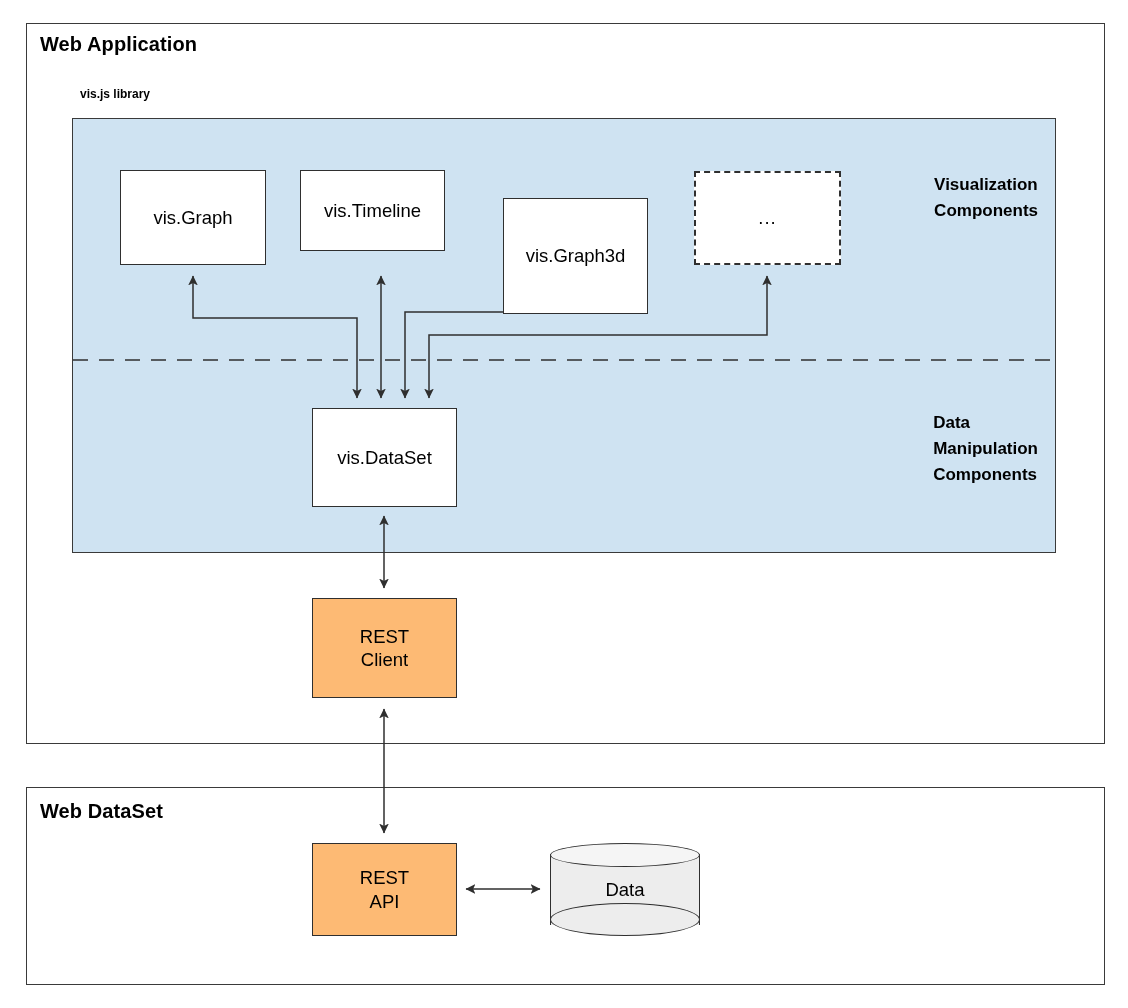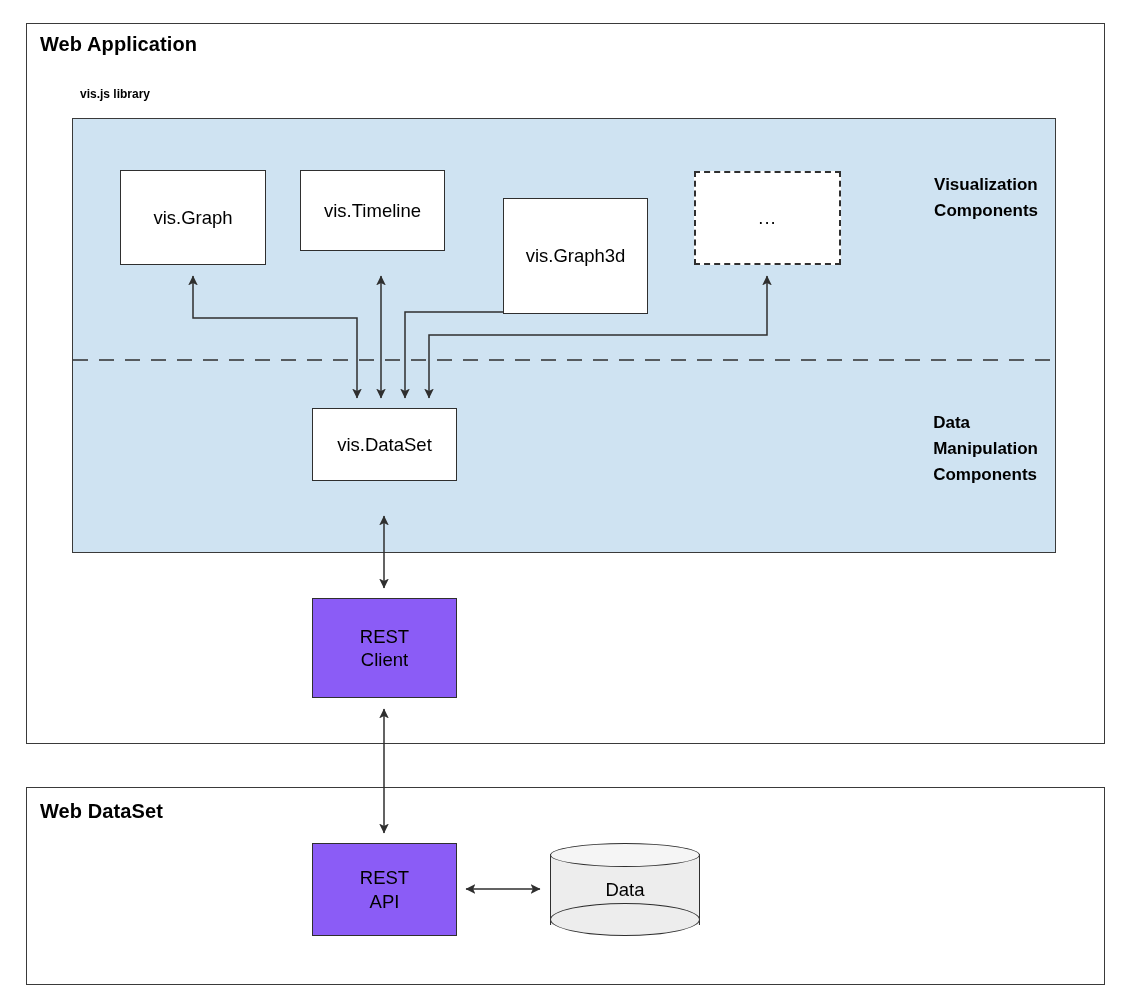--- a/index.html
+++ b/index.html
@@ -69,31 +69,31 @@
     align-items: center;
     justify-content: center;
     text-align: center;
     font-size: 18.5px;
     line-height: 1.25;
     color: #000000;
     background: #ffffff;
     border: 1.4px solid #2f2f2f;
     z-index: 6;
   }
-  .node.gray { background: #8b5cf6; }
+  .node.gray { background: #fdba74; }
   .node.dashed {
     border: 2px dashed #2f2f2f;
     letter-spacing: 1px;
   }
 
   #node-graph     { left: 120px; top: 170px; width: 146px; height: 95px; }
   #node-timeline  { left: 300px; top: 170px; width: 145px; height: 81px; }
   #node-graph3d   { left: 503px; top: 170px; width: 145px; height: 116px; margin-top: 28px; }
   #node-more      { left: 694px; top: 171px; width: 147px; height: 94px; }
-  #node-dataset   { left: 312px; top: 408px; width: 145px; height: 73px; }
+  #node-dataset   { left: 312px; top: 408px; width: 145px; height: 99px; }
   #node-restclient{ left: 312px; top: 598px; width: 145px; height: 100px; }
   #node-restapi   { left: 312px; top: 843px; width: 145px; height: 93px; }
 
   
   .panel-label {
     position: absolute;
     font-size: 17px;
     font-weight: bold;
     line-height: 1.52;
     text-align: left;

